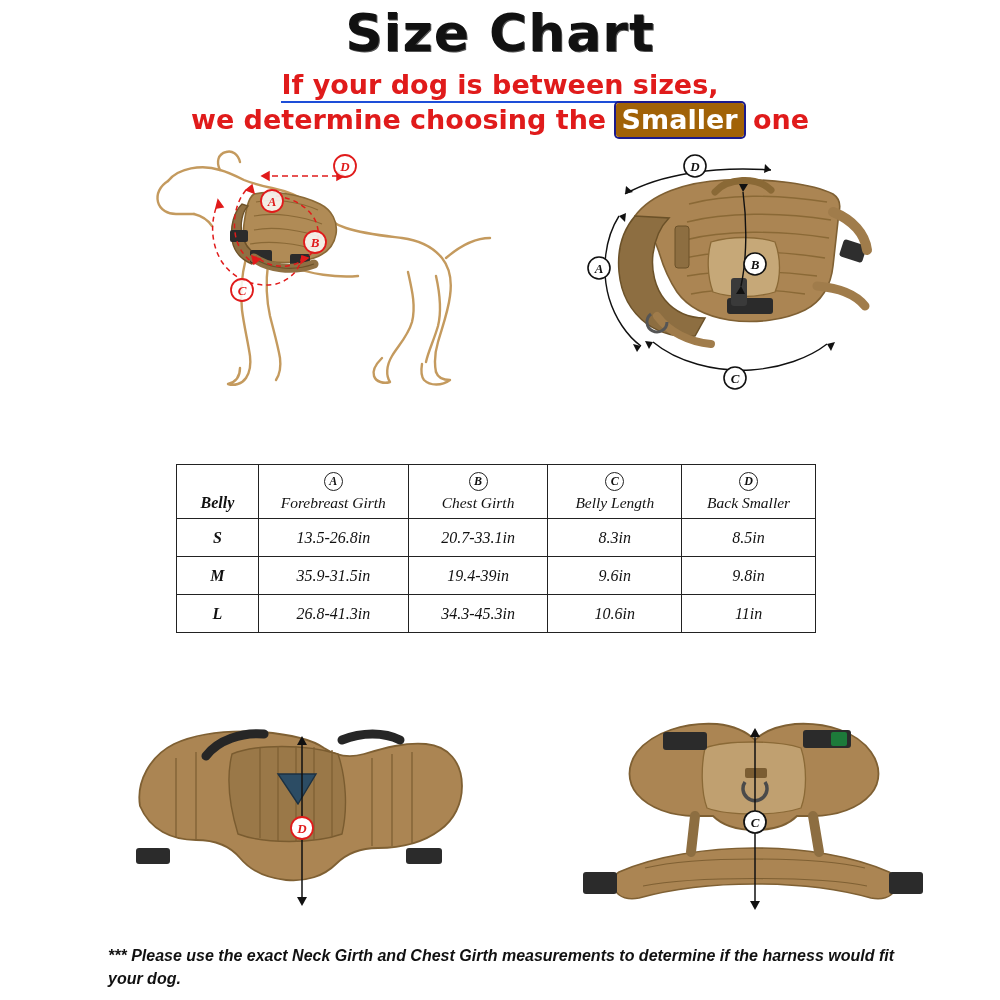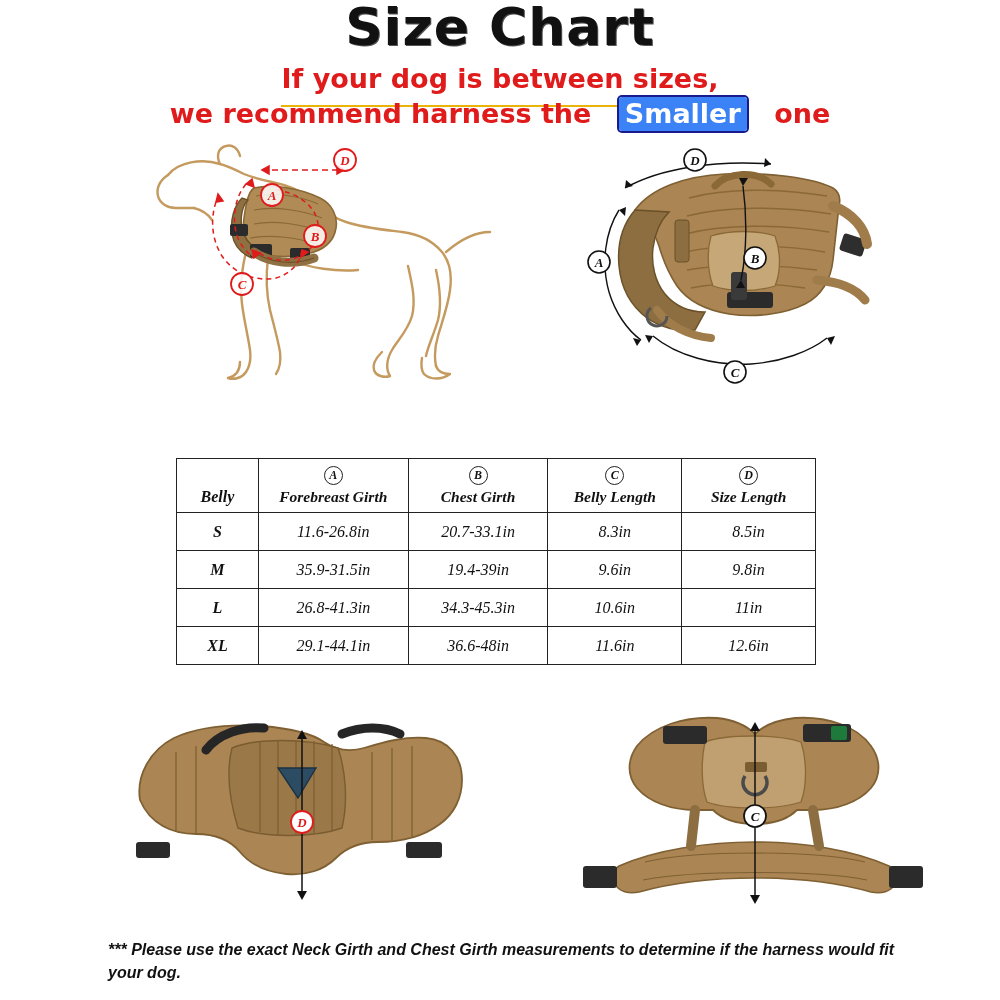--- a/index.html
+++ b/index.html
@@ -15,43 +15,44 @@
   .page { width: 1000px; height: 1000px; position: relative; }
 
   
   .title {
     text-align: center;
     font-family: "DejaVu Sans", sans-serif;
     font-weight: bold;
     font-size: 52px;
     letter-spacing: 1px;
     color: #111111;
+    margin-top: 6px;
     line-height: 1.05;
     text-shadow: 1px 1px 0 #555;
   }
   .subtitle-block {
     text-align: center;
     margin-top: 6px;
   }
   .sub-line {
     font-family: "DejaVu Sans", sans-serif;
     font-weight: bold;
     font-size: 27px;
     color: #e01b1b;
     line-height: 1.32;
     letter-spacing: 0px;
   }
-  .sub-line .underline { border-bottom: 2px solid #eab308; padding-bottom: 11px;}
+  .sub-line .underline { border-bottom: 2px solid #1d4ed8; padding-bottom: 1px;}
   .hl {
-    background: #3b82f6;
+    background: #a16207;
     color: #ffffff;
     padding: 1px 6px 2px 6px;
     border-radius: 3px;
     box-shadow: 0 0 0 2px #1a1a8c;
-    margin: 0 18px;
+    margin: 0 0;
   }
 
   
   .illus {
     position: relative;
     width: 1000px;
     height: 260px;
     margin-top: 8px;
   }
   .illus-left { position: absolute; left: 150px; top: 0px; width: 420px; height: 250px; }
@@ -88,21 +89,21 @@
     display: inline-block;
     width: 19px; height: 19px;
     border: 1.6px solid #222;
     border-radius: 50%;
     font-size: 12px;
     line-height: 16px;
     font-style: italic;
     font-weight: bold;
     margin-bottom: 3px;
   }
-  .hdr-label { display: block; font-size: 15.5px; font-weight: bold; font-style: italic; }
+  .hdr-label { display: block; font-size: 15.5px; font-weight: normal; font-style: italic; }
   .size-col { font-style: normal; font-weight: bold; font-size: 17px; }
   th.size-head { font-style: italic; font-weight: bold; font-size: 17px; vertical-align: middle; }
 
   
   .bottom-illus { position: absolute; left: 0; top: 690px; width: 1000px; height: 240px; }
   .bi-left { position: absolute; left: 110px; top: 0; width: 380px; height: 235px; }
   .bi-right { position: absolute; left: 545px; top: 0; width: 400px; height: 235px; }
 
   
   .footnote {
@@ -123,21 +124,21 @@
 
 <div class="page">
 
   <div class="title">Size Chart</div>
 
   <div class="subtitle-block">
     <div class="sub-line">
       <span class="underline">If your dog is between sizes,</span>
     </div>
     <div class="sub-line">
-      <span>we recommend harness the</span>
+      <span>we determine choosing the</span>
       <span class="hl">Smaller</span>
       <span>one</span>
     </div>
   </div>
 
   <div class="illus">
 
     <div class="illus-left">
       <svg width="420" height="250" viewBox="0 0 420 250">
 
@@ -294,53 +295,46 @@
           <th style="width:140px">
             <span class="hdr-mark">B</span>
             <span class="hdr-label">Chest Girth</span>
           </th>
           <th style="width:134px">
             <span class="hdr-mark">C</span>
             <span class="hdr-label">Belly Length</span>
           </th>
           <th style="width:134px">
             <span class="hdr-mark">D</span>
-            <span class="hdr-label">Size Length</span>
+            <span class="hdr-label">Back Smaller</span>
           </th>
         </tr>
       </thead>
       <tbody>
         <tr>
           <td class="size-col">S</td>
-          <td>11.6-26.8in</td>
+          <td>13.5-26.8in</td>
           <td>20.7-33.1in</td>
           <td>8.3in</td>
           <td>8.5in</td>
         </tr>
         <tr>
           <td class="size-col">M</td>
           <td>35.9-31.5in</td>
           <td>19.4-39in</td>
           <td>9.6in</td>
           <td>9.8in</td>
         </tr>
         <tr>
           <td class="size-col">L</td>
           <td>26.8-41.3in</td>
           <td>34.3-45.3in</td>
           <td>10.6in</td>
           <td>11in</td>
         </tr>
-        <tr>
-          <td class="size-col">XL</td>
-          <td>29.1-44.1in</td>
-          <td>36.6-48in</td>
-          <td>11.6in</td>
-          <td>12.6in</td>
-        </tr>
       </tbody>
     </table>
   </div>
 
   <div class="bottom-illus">
 
     <div class="bi-left">
       <svg width="380" height="235" viewBox="0 0 380 235">
         <path d="M30,110 C26,86 40,60 64,48 C86,38 118,34 152,36 C176,38 200,42 214,52
                  C226,60 240,62 254,58 C274,52 296,46 316,48 C338,50 352,66 352,90

